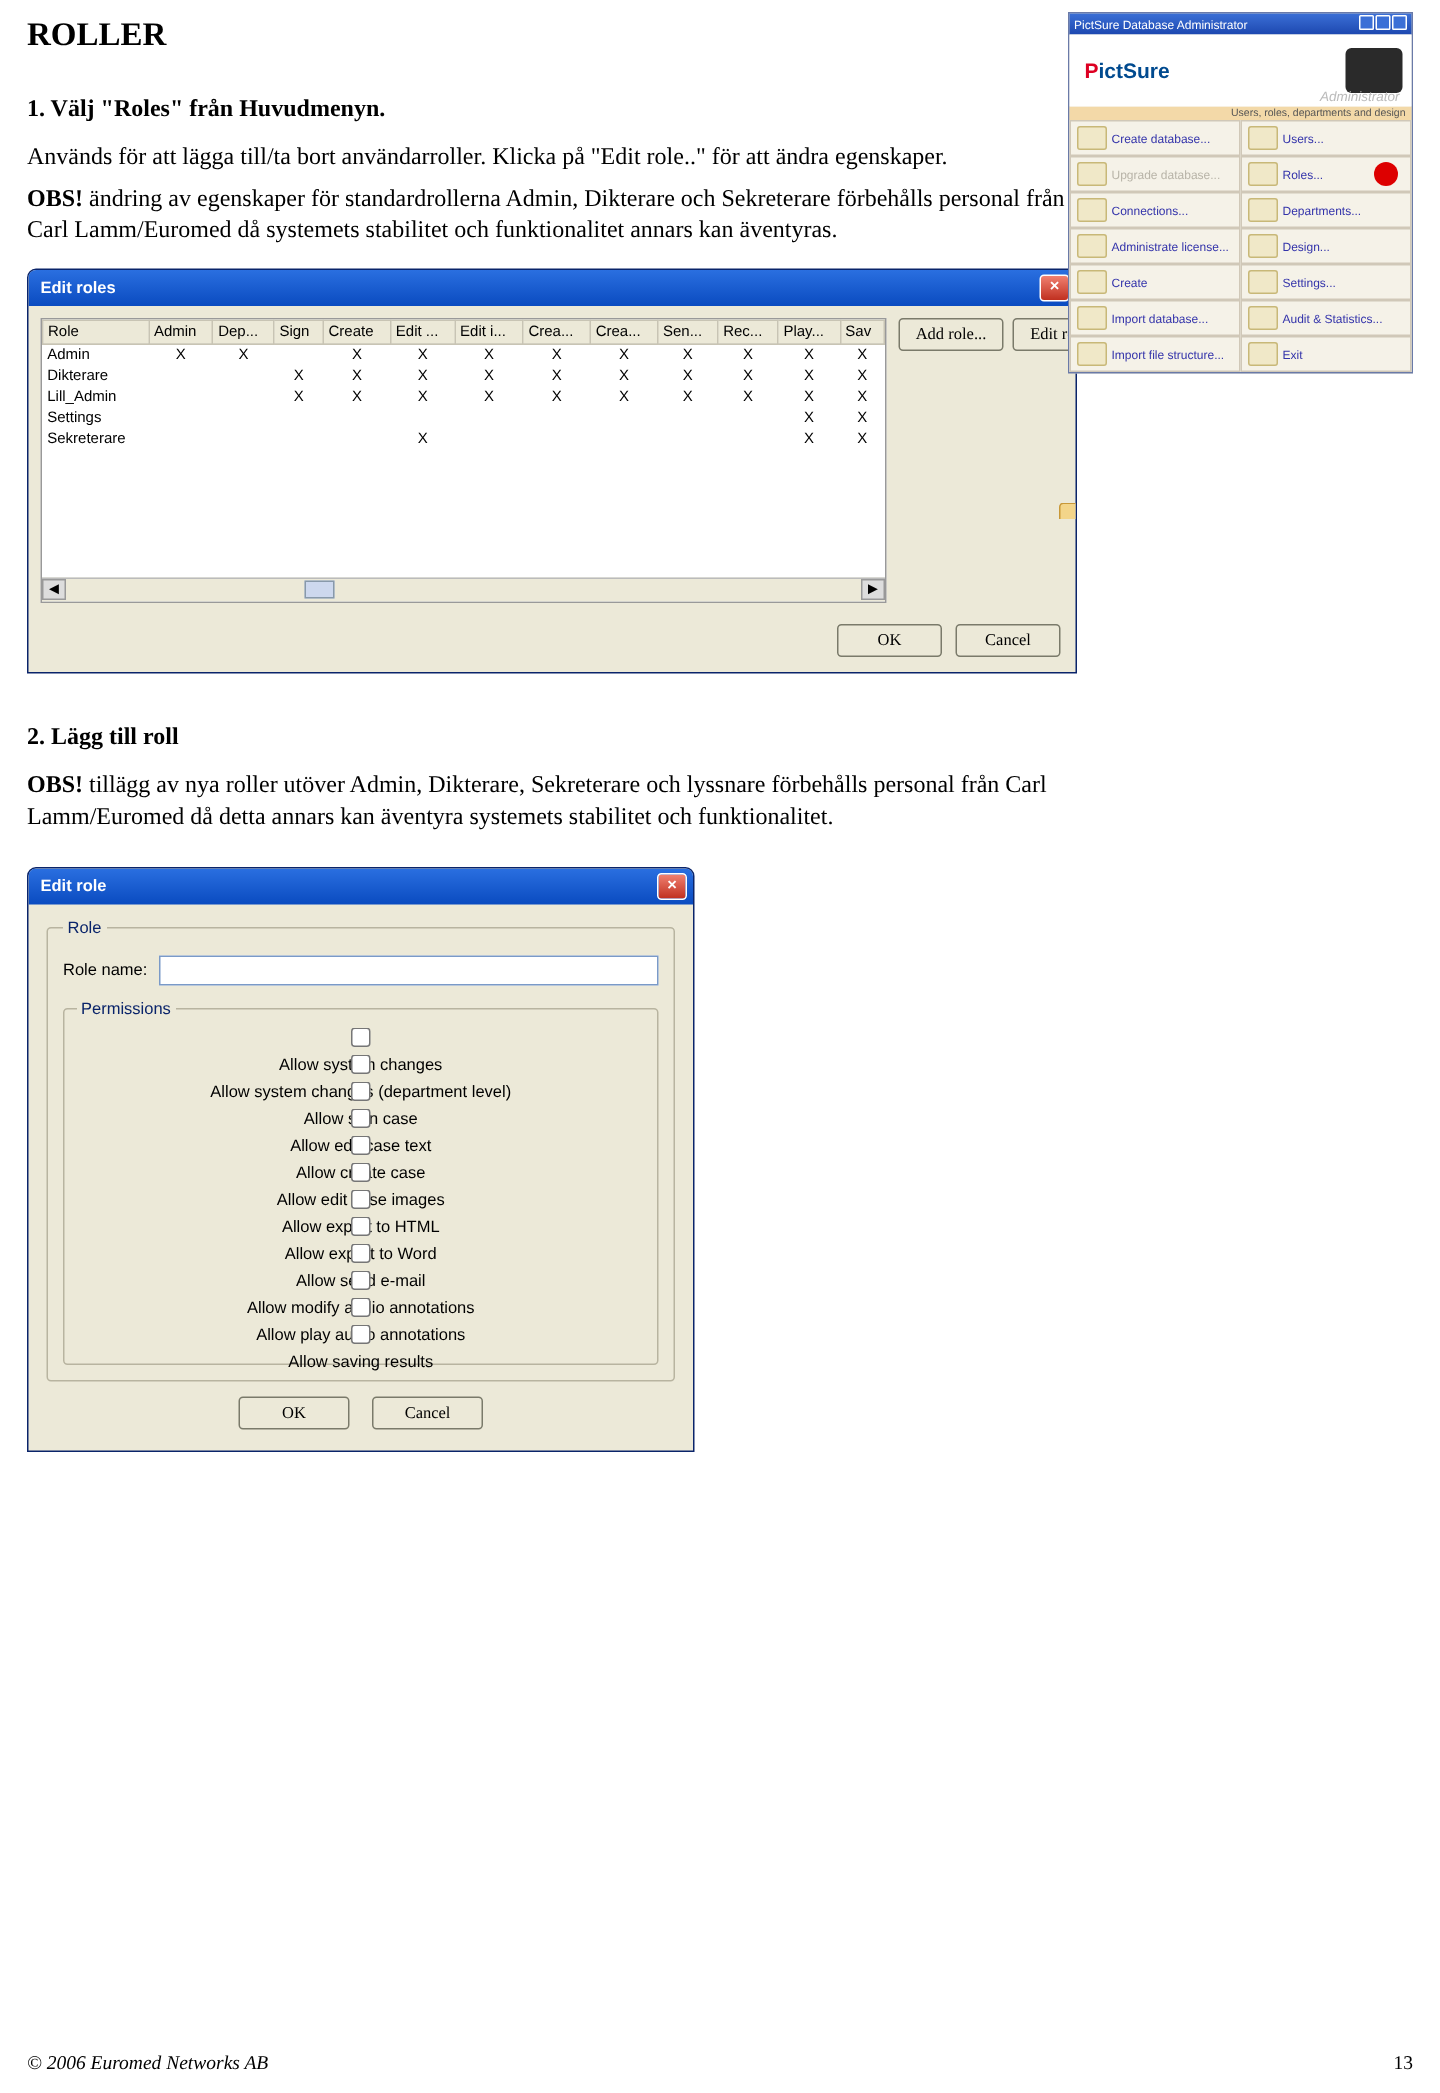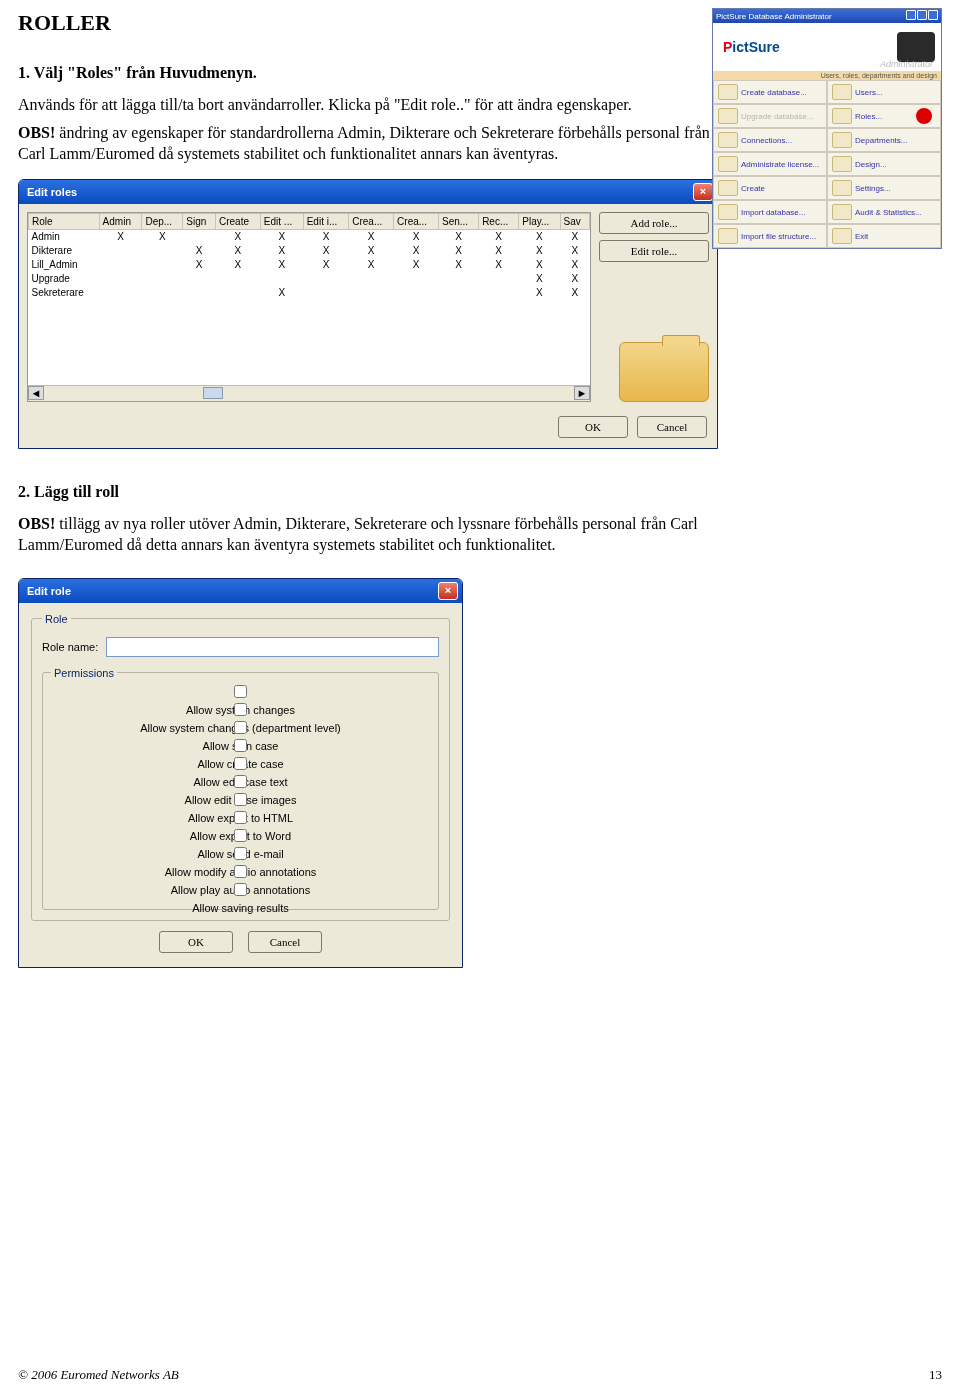--- a/index.html
+++ b/index.html
@@ -90,21 +90,21 @@
   .roles-body { padding: 8px; display:flex; gap:8px; }
   .roles-table-wrap { flex: 1; background:#fff; border:1px solid #999; height:190px; overflow:hidden; position:relative;}
   table.roles { width:100%; border-collapse: collapse; font-size:10px; }
   table.roles th { background:#ece9d8; border:1px solid #c8c4b4; font-weight:normal; text-align:left; padding:2px 3px; height:16px; white-space:nowrap;}
   table.roles td { padding:1px 3px; text-align:center; height:14px; }
   table.roles td.name { text-align:left; }
   .hscroll { position:absolute; bottom:0; left:0; right:0; height:16px; background:#ece9d8; border-top:1px solid #bbb; display:flex; align-items:center;}
   .hscroll .arrow { width:16px;height:14px;border:1px solid #999;background:#ddd;text-align:center;line-height:12px;}
   .hscroll .track { flex:1;height:14px; position:relative;}
   .hscroll .thumb { position:absolute; left:30%; width:20px; height:12px; top:1px; background:#cdd8ee; border:1px solid #89a;}
-  .roles-side { width:110px; display:flex; flex-direction:column; gap:6px;}
+  .roles-side { width:110px; display:flex; flex-direction:row; gap:6px;}
   .xpbtn {
     background:#ece9d8; border:1px solid #7a7a6a; border-radius:3px;
     height:22px; padding:0 8px; font-family:Tahoma; font-size:11px;
     display:inline-flex; align-items:center; justify-content:center; min-width:70px;
   }
   .roles-side .folder {
     margin-top:auto; width:90px; height:60px; align-self:flex-end;
     background:linear-gradient(#f3d58a,#e7b74a); border-radius:6px; border:1px solid #c89838;
     position:relative;
   }
@@ -282,21 +282,21 @@
               <td>X</td>
               <td>X</td>
               <td>X</td>
               <td>X</td>
               <td>X</td>
               <td>X</td>
               <td>X</td>
               <td>X</td>
             </tr>
             <tr>
-              <td class="name">Upgrade</td>
+              <td class="name">Settings</td>
               <td></td>
               <td></td>
               <td></td>
               <td></td>
               <td></td>
               <td></td>
               <td></td>
               <td></td>
               <td></td>
               <td></td>
@@ -369,25 +369,25 @@
             <div class="perm-row">
               <input type="checkbox" style="">
               <span>Allow system changes (department level)</span>
             </div>
             <div class="perm-row">
               <input type="checkbox" style="">
               <span>Allow sign case</span>
             </div>
             <div class="perm-row">
               <input type="checkbox" style="">
+              <span>Allow edit case text</span>
+            </div>
+            <div class="perm-row">
+              <input type="checkbox" style="">
               <span>Allow create case</span>
-            </div>
-            <div class="perm-row">
-              <input type="checkbox" style="">
-              <span>Allow edit case text</span>
             </div>
             <div class="perm-row">
               <input type="checkbox" style="">
               <span>Allow edit case images</span>
             </div>
             <div class="perm-row">
               <input type="checkbox" style="">
               <span>Allow export to HTML</span>
             </div>
             <div class="perm-row">

